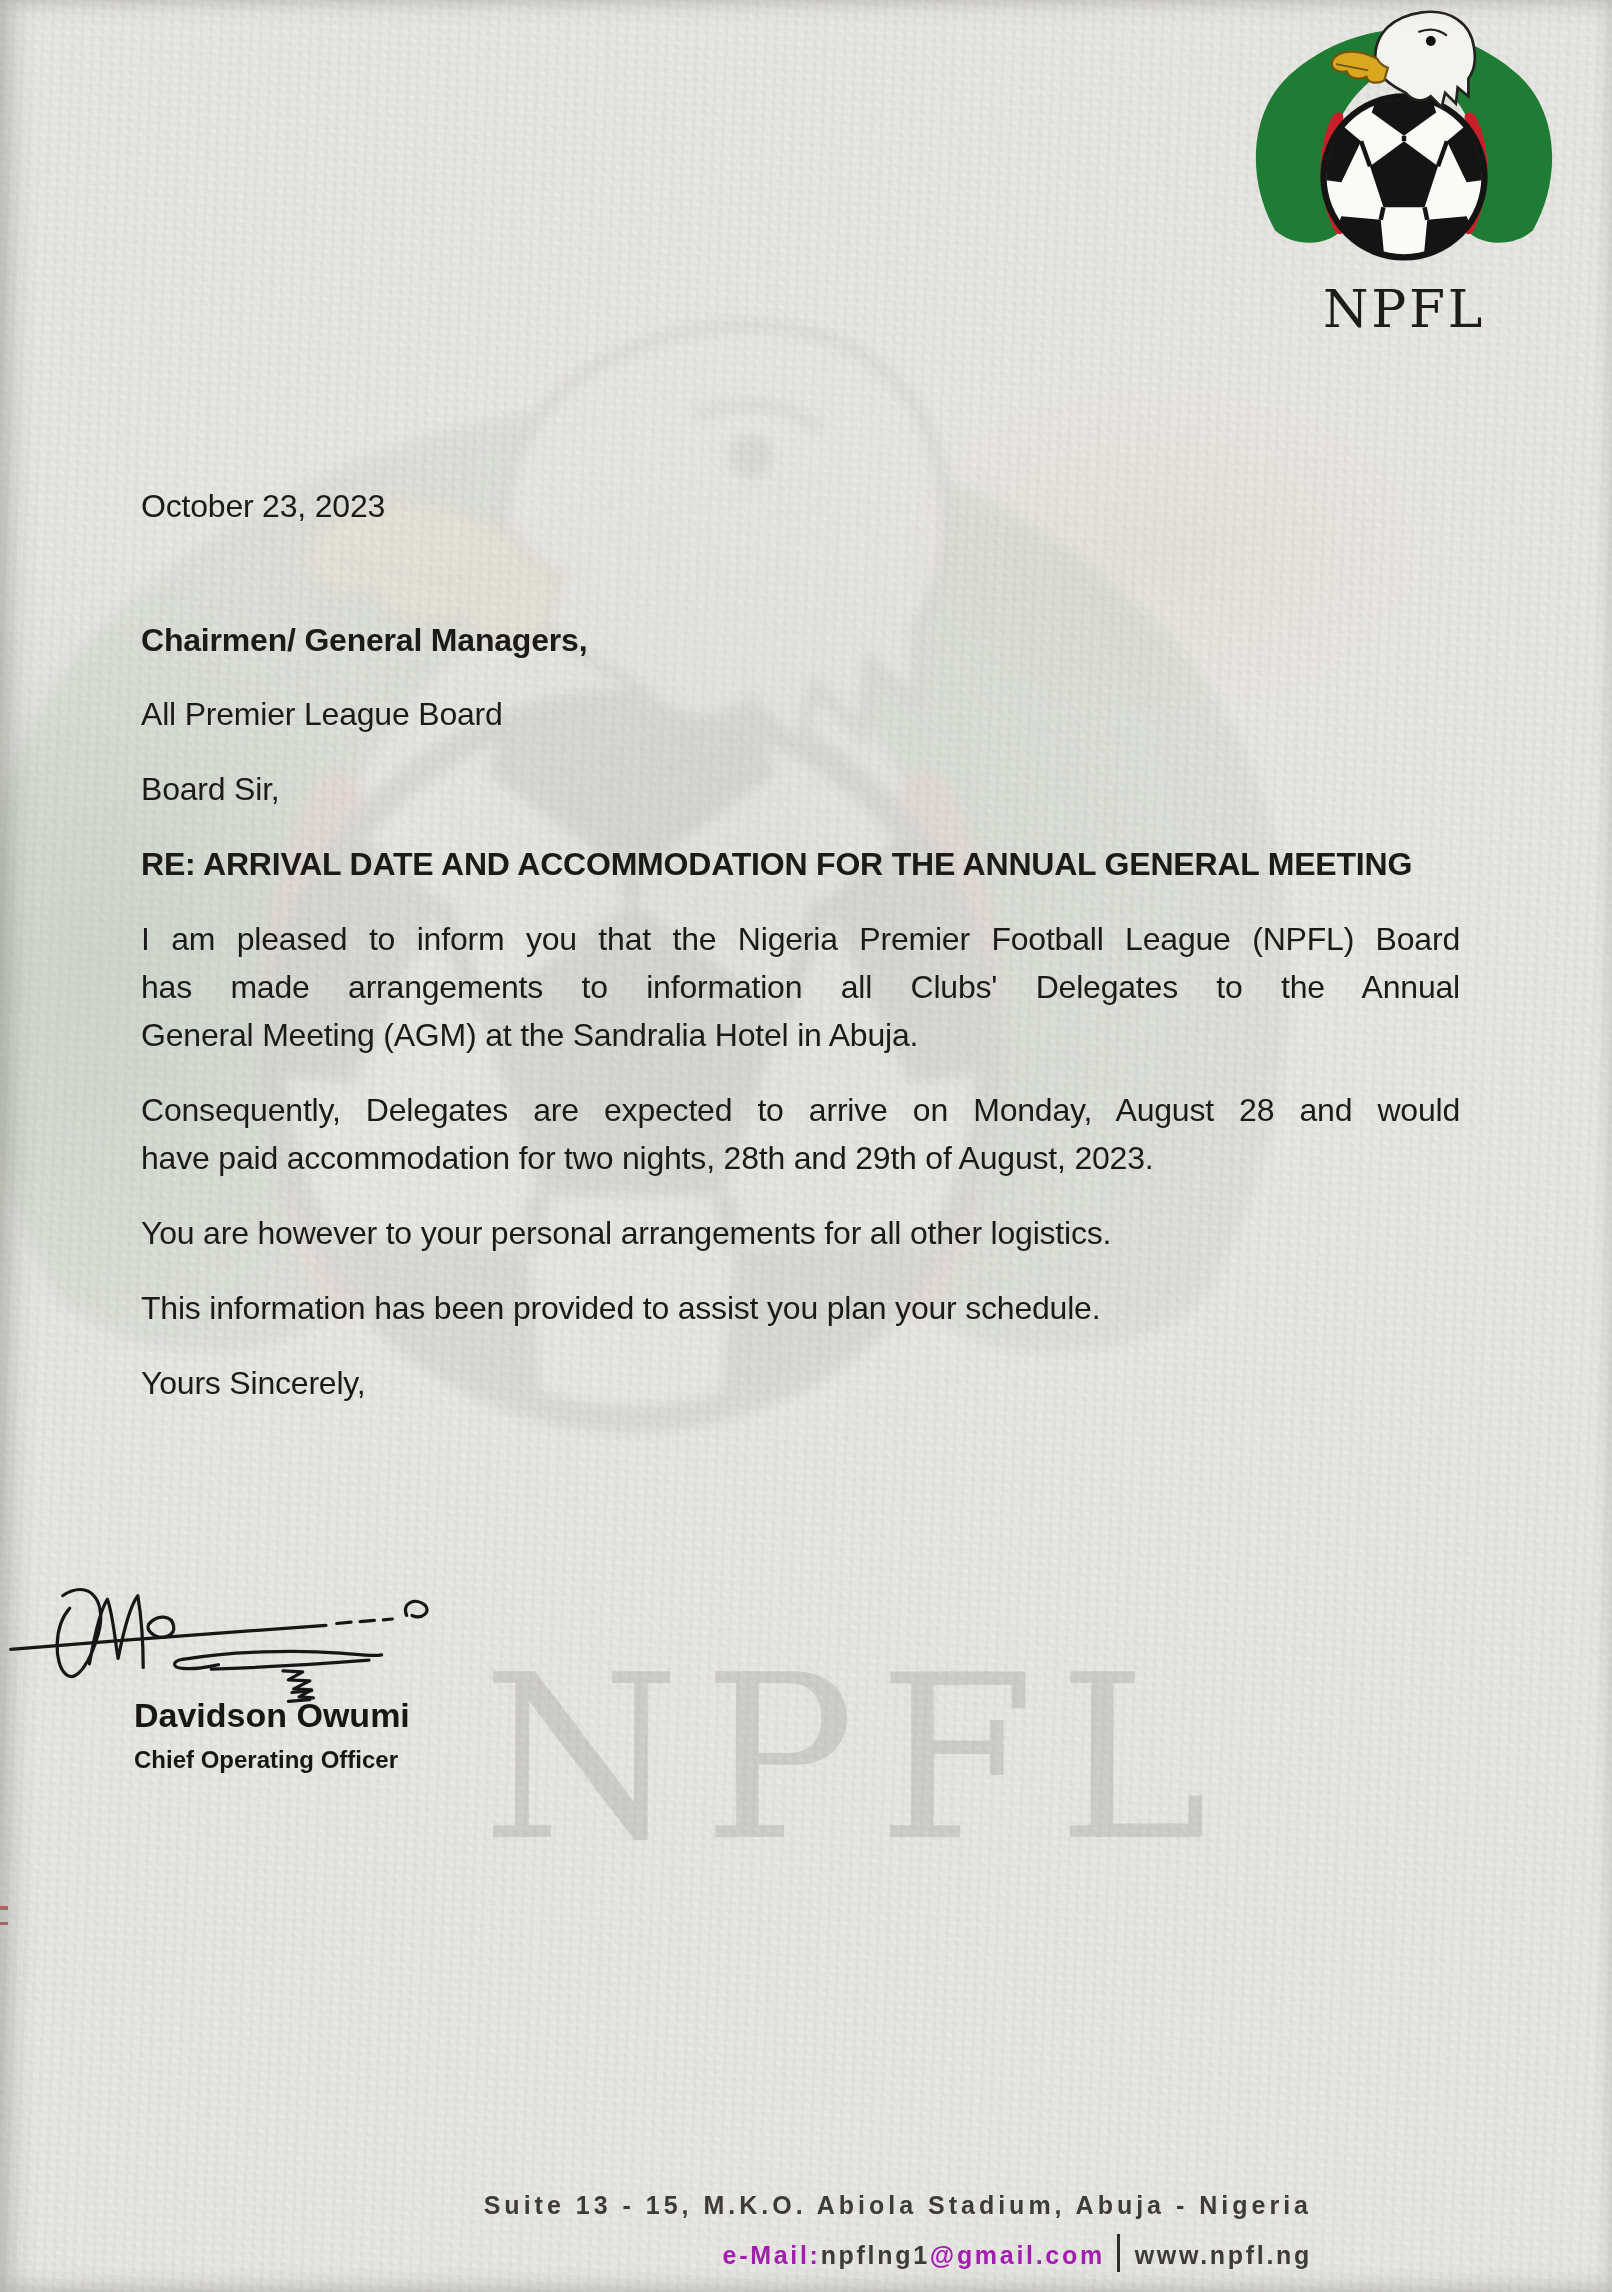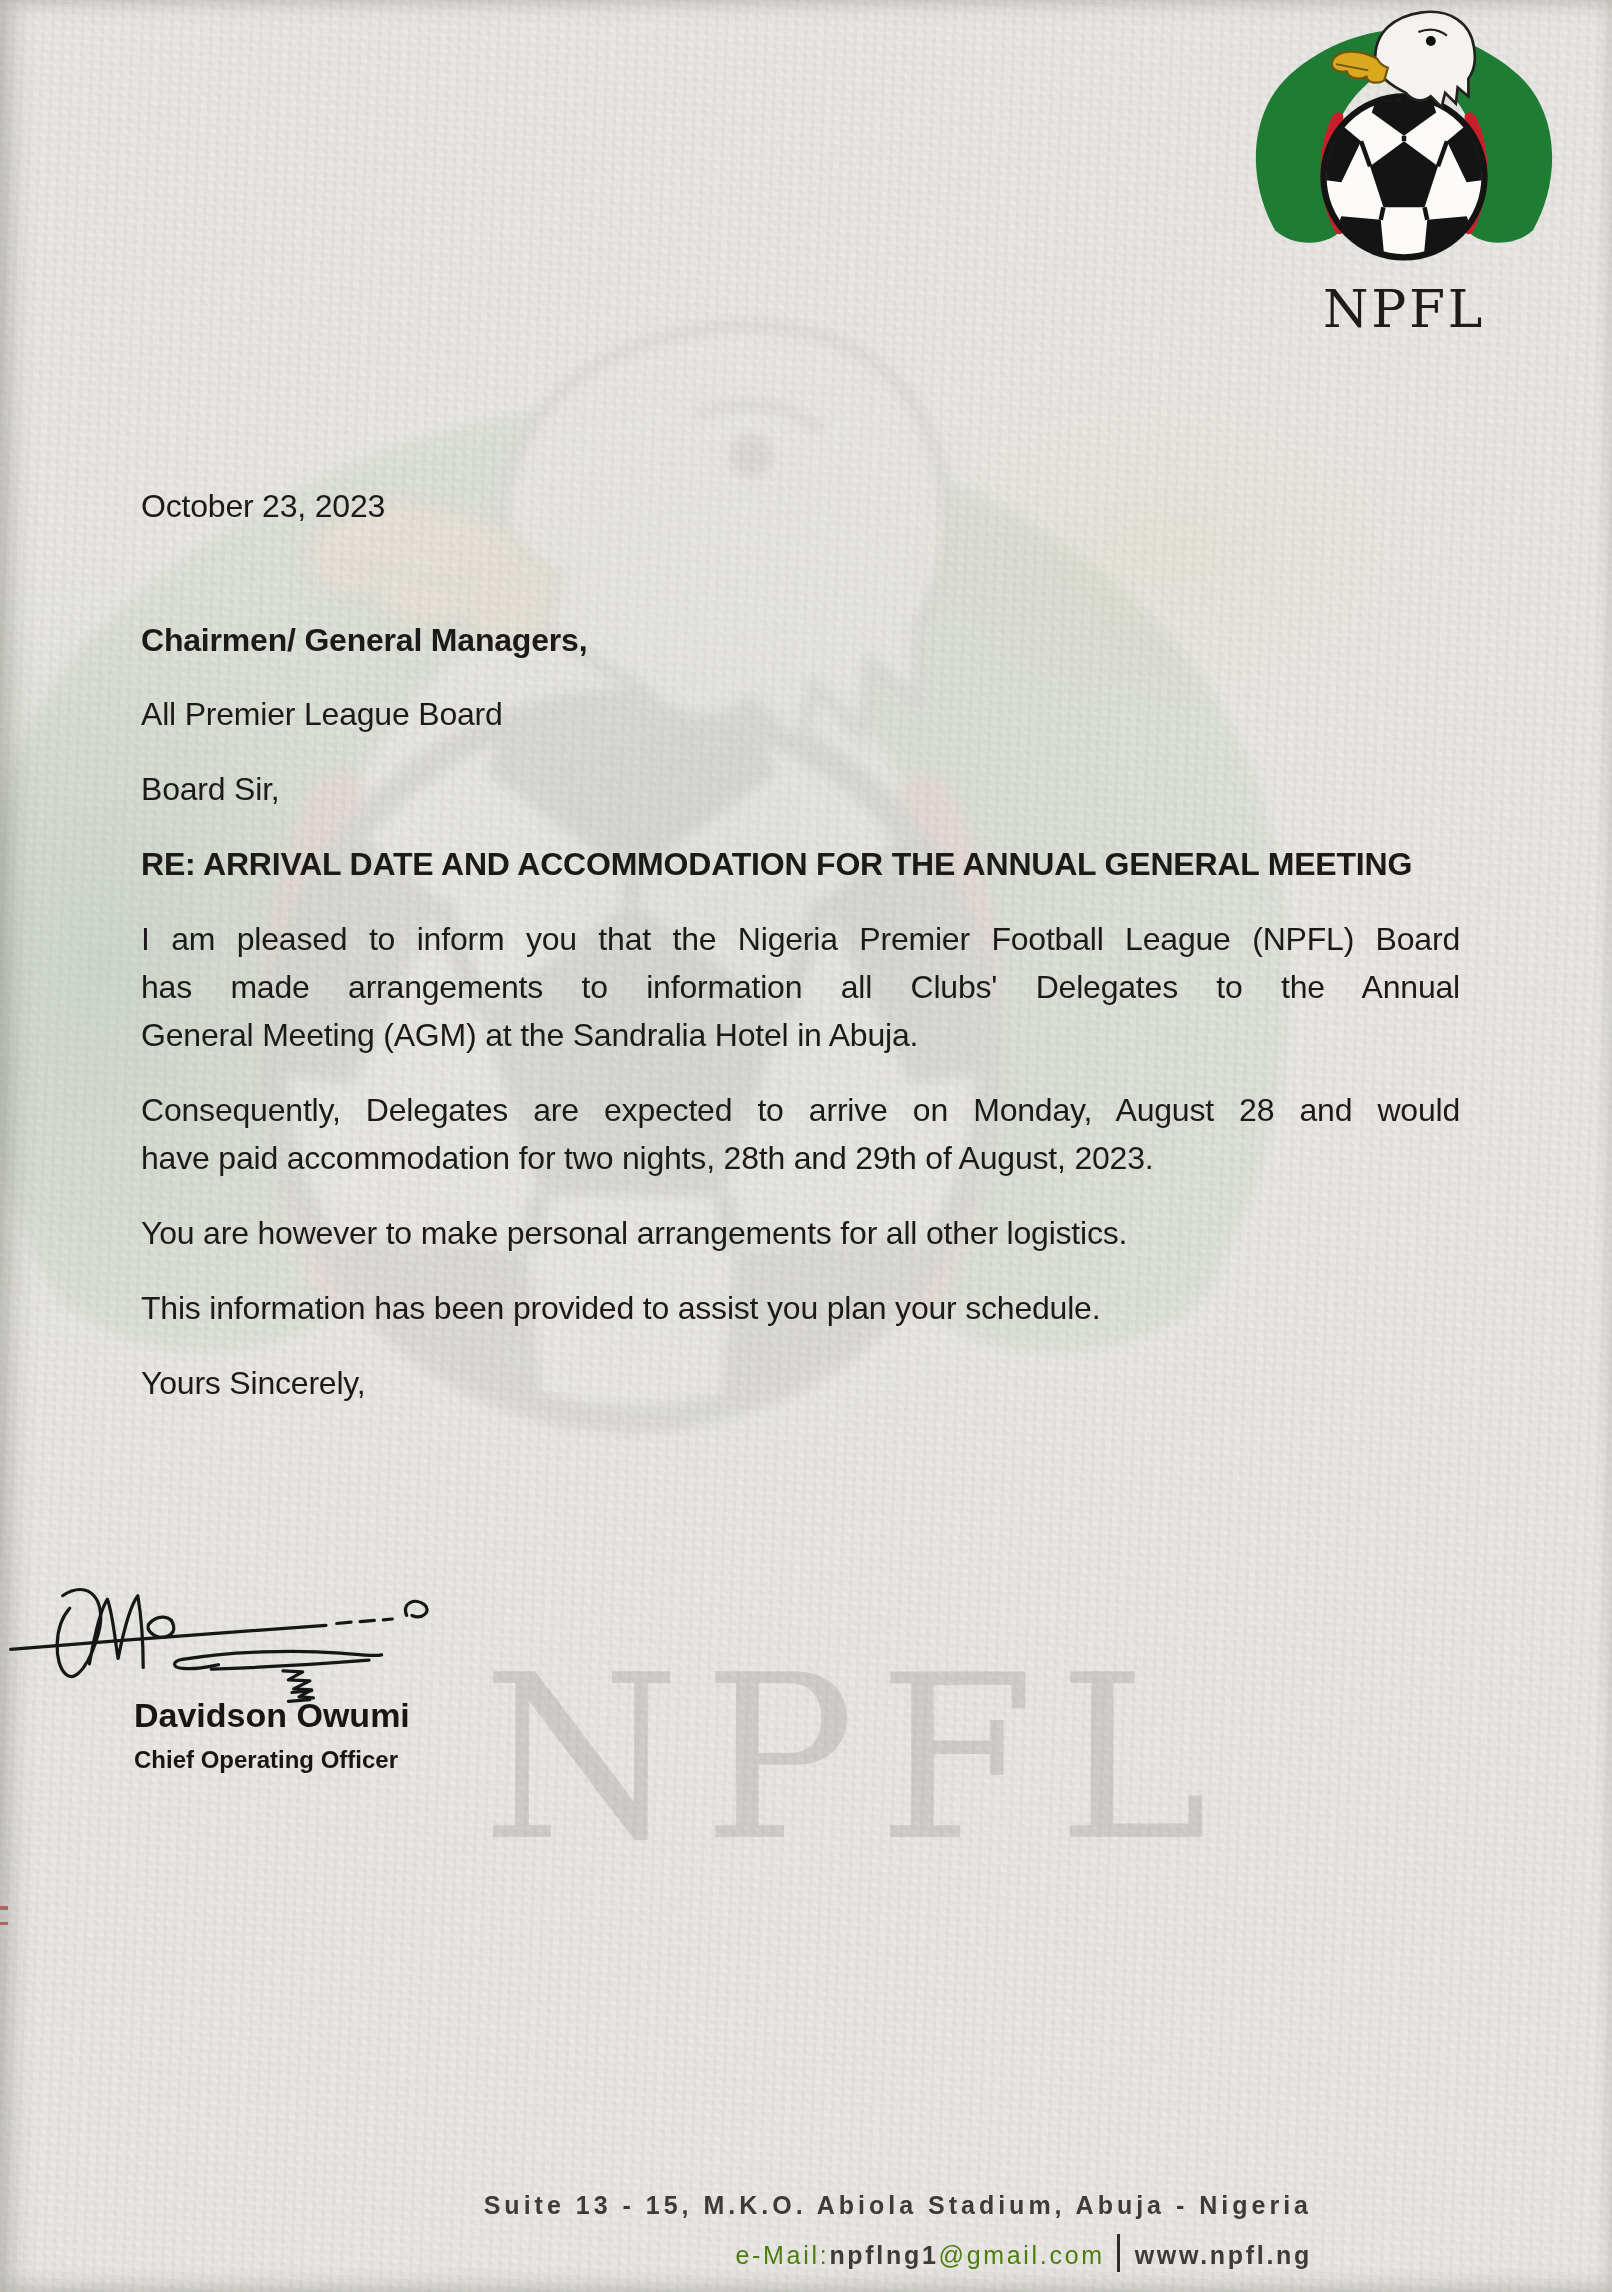--- a/index.html
+++ b/index.html
@@ -40,21 +40,21 @@
     font-family:"DejaVu Serif", serif;font-size:52px;letter-spacing:2.7px;color:#1d1c1a;
     text-shadow:0.9px 0 0 rgba(230,228,222,0.6) inset;}
   
   .crest-watermark{position:absolute;left:-85px;top:296px;opacity:0.05;filter:blur(5.4px);pointer-events:none;}
   .text-watermark{position:absolute;left:482px;top:1646px;font-family:"DejaVu Serif", serif;
     font-size:226px;line-height:1;letter-spacing:23px;color:#6f6d66;opacity:0.20;pointer-events:none;}
   
   .footer{position:absolute;left:0;top:2191px;width:1312px;text-align:right;color:#3d3b37;}
   .footer-line1{font-size:25px;font-weight:700;letter-spacing:4px;margin-bottom:6.3px;}
   .footer-line2{font-size:25px;letter-spacing:2.7px;}
-  .fw-light{font-weight:400;color:#4d7c0f;}
+  .fw-light{font-weight:700;color:#a21caf;}
   .fw-bold{font-weight:700;}
   .pipe{display:inline-block;width:0;border-left:3.6px solid #2f2d2a;height:38px;margin:0 14.3px 0 12.5px;transform:translateY(8px);}
   .scan-dot{position:absolute;left:0;width:8px;height:3.6px;background:#b43a36;opacity:0.7;}
 </style>
 </head>
 <body>
 
 <svg width="0" height="0" style="position:absolute" aria-hidden="true">
   <defs>
     <clipPath id="ballclip">
@@ -125,21 +125,21 @@
       <div class="para">
         <div class="line jl">I am pleased to inform you that the Nigeria Premier Football League (NPFL) Board</div>
         <div class="line jl">has made arrangements to information all Clubs' Delegates to the Annual</div>
         <div class="line">General Meeting (AGM) at the Sandralia Hotel in Abuja.</div>
       </div>
       <div class="para">
         <div class="line jl">Consequently, Delegates are expected to arrive on Monday, August 28 and would</div>
         <div class="line">have paid accommodation for two nights, 28th and 29th of August, 2023.</div>
       </div>
       <div class="para">
-        <div class="line">You are however to make personal arrangements for all other logistics.</div>
+        <div class="line">You are however to your personal arrangements for all other logistics.</div>
       </div>
       <div class="para">
         <div class="line">This information has been provided to assist you plan your schedule.</div>
       </div>
     </div>
   <div class="closing">Yours Sincerely,</div>
 </div>
 
 <div class="signature-wrap">
   <svg width="448" height="142" viewBox="0 0 500 158" fill="none" stroke="#161616" stroke-width="3.6" stroke-linecap="round" stroke-linejoin="round">

